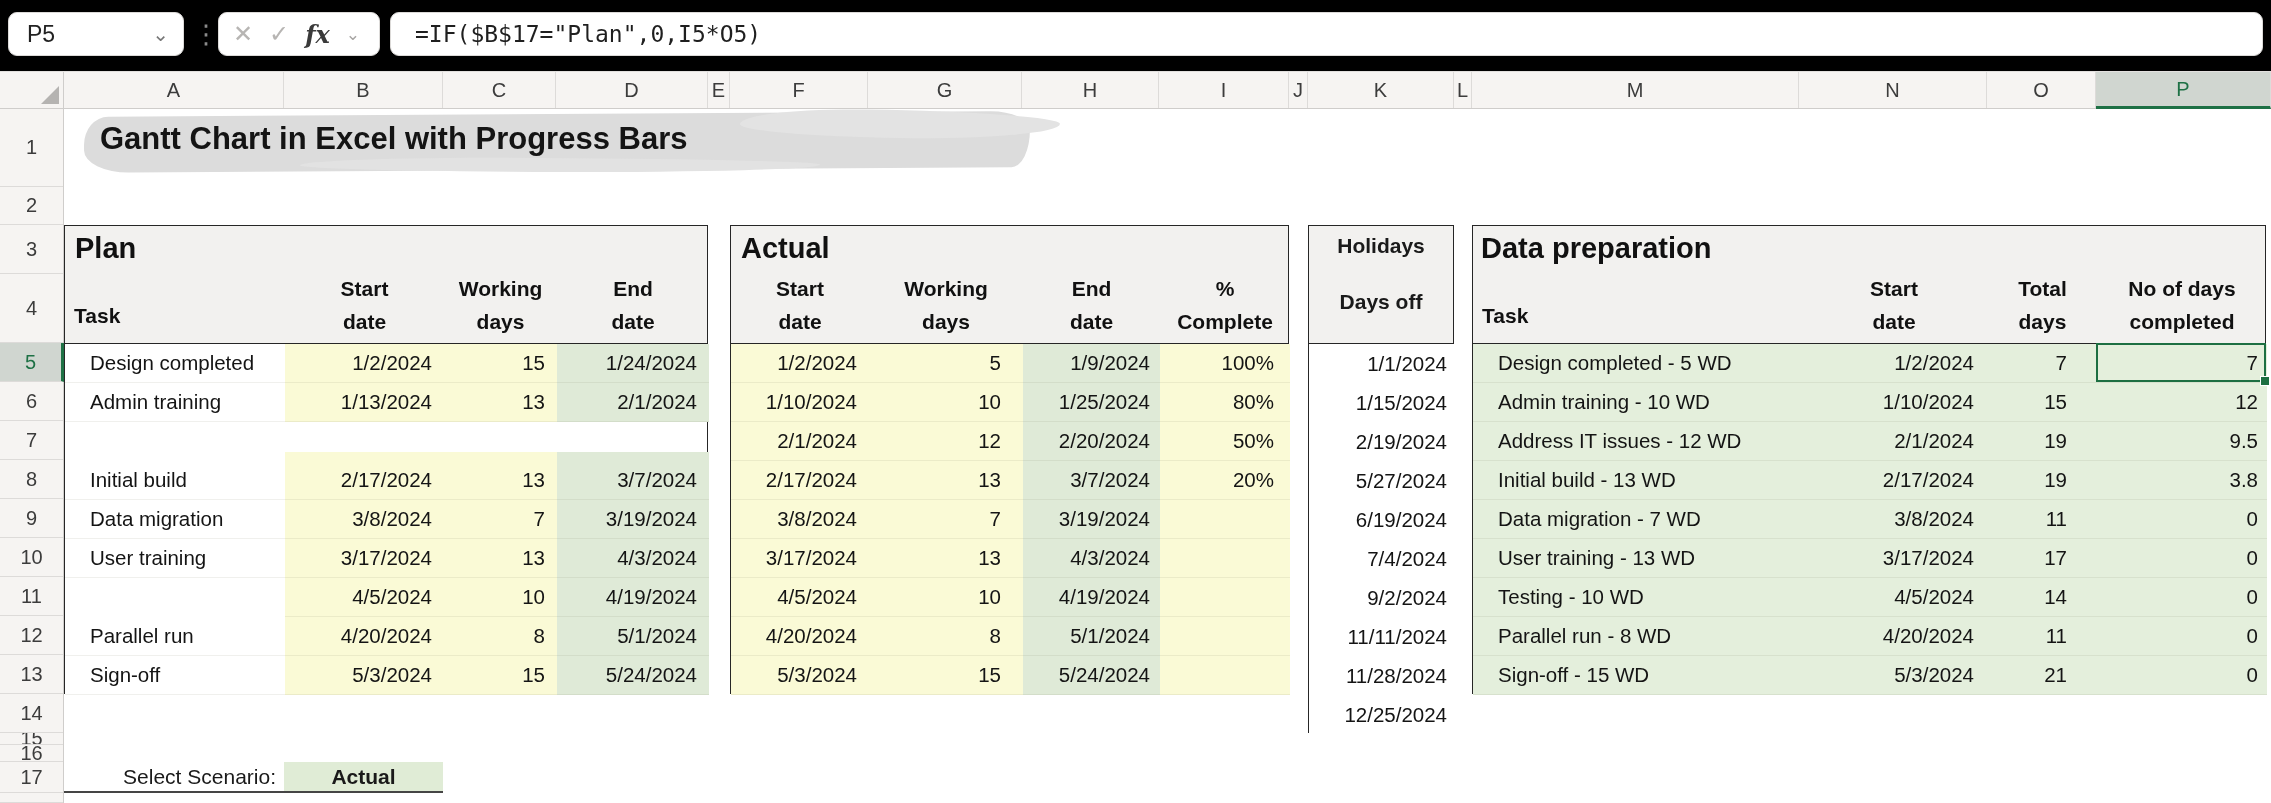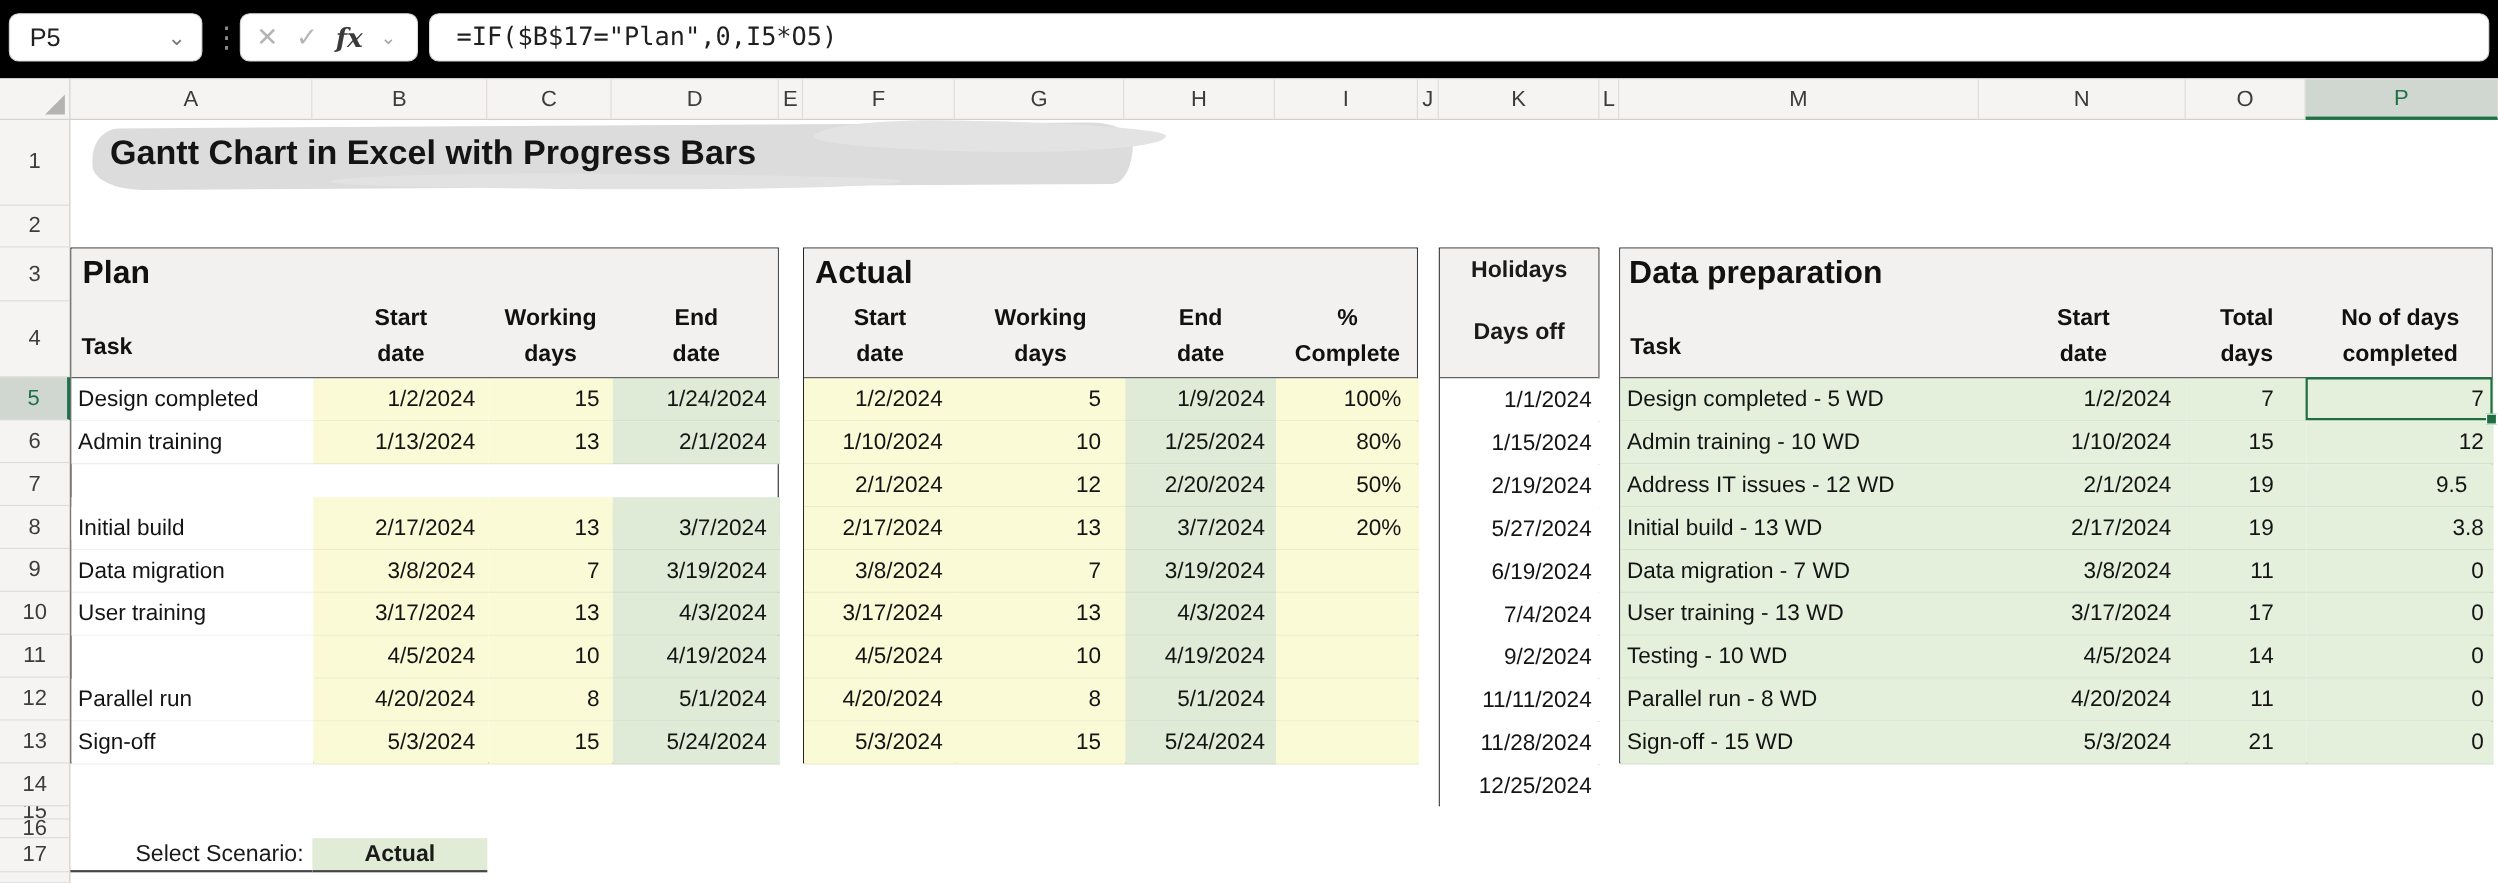--- a/index.html
+++ b/index.html
@@ -39,21 +39,21 @@
   
   .xtable { position:absolute; border:1.5px solid #262626; background:#fff; }
   .thead { position:absolute; left:0; top:0; width:100%; height:118px; background:#f2f1ef; border-bottom:1.5px solid #262626; }
   .ttitle { position:absolute; left:10px; top:6px; font-size:29px; font-weight:bold; color:#111; }
   .hcell { position:absolute; font-weight:bold; font-size:21px; color:#111; white-space:pre-line; text-align:center; line-height:33px; display:flex; align-items:center; justify-content:center; }
   .hcell.task { align-items:flex-end; justify-content:flex-start; text-align:left; padding-left:9px; padding-bottom:10px; }
   .tbody { position:absolute; left:0; top:118px; width:100%; }
   .drow { position:absolute; left:0; width:100%; height:39px; }
   .dcell { position:absolute; top:0; height:39px; display:flex; align-items:center; font-size:20.5px; color:#141414; border-bottom:1px solid rgba(110,110,80,0.10); }
   .dcell.nosep { border-bottom:none; }
-  .al { justify-content:flex-start; padding-left:6px; }
+  .al { justify-content:flex-start; padding-left:25px; }
   .ar { justify-content:flex-end; padding-right:12px; }
   .bg-w { background:#ffffff; }
   .bg-y { background:#fafad6; }
   .bg-g { background:#dfead7; }
   .bg-gp { background:#e4efdc; }
 
   
   .hol-l1 { position:absolute; left:0; top:8px; width:100%; display:flex; justify-content:center; font-weight:bold; font-size:21px; }
   .hol-l2 { position:absolute; left:0; top:64px; width:100%; display:flex; justify-content:center; font-weight:bold; font-size:21px; }
 
@@ -328,21 +328,21 @@
       <div class="drow" style="top: 39px;">
         <div class="dcell bg-gp al" style="left: 0px; width: 327px;">Admin training - 10 WD</div>
         <div class="dcell bg-gp ar" style="left: 327px; width: 188px; padding-right: 14px;">1/10/2024</div>
         <div class="dcell bg-gp ar" style="left: 515px; width: 109px; padding-right: 30px;">15</div>
         <div class="dcell bg-gp ar" style="left: 624px; width: 170px; padding-right: 9px;">12</div>
       </div>
       <div class="drow" style="top: 78px;">
         <div class="dcell bg-gp al" style="left: 0px; width: 327px;">Address IT issues - 12 WD</div>
         <div class="dcell bg-gp ar" style="left: 327px; width: 188px; padding-right: 14px;">2/1/2024</div>
         <div class="dcell bg-gp ar" style="left: 515px; width: 109px; padding-right: 30px;">19</div>
-        <div class="dcell bg-gp ar" style="left: 624px; width: 170px; padding-right: 24px;">9.5</div>
+        <div class="dcell bg-gp ar" style="left: 624px; width: 170px; padding-right: 9px;">9.5</div>
       </div>
       <div class="drow" style="top: 117px;">
         <div class="dcell bg-gp al" style="left: 0px; width: 327px;">Initial build - 13 WD</div>
         <div class="dcell bg-gp ar" style="left: 327px; width: 188px; padding-right: 14px;">2/17/2024</div>
         <div class="dcell bg-gp ar" style="left: 515px; width: 109px; padding-right: 30px;">19</div>
         <div class="dcell bg-gp ar" style="left: 624px; width: 170px; padding-right: 9px;">3.8</div>
       </div>
       <div class="drow" style="top: 156px;">
         <div class="dcell bg-gp al" style="left: 0px; width: 327px;">Data migration - 7 WD</div>
         <div class="dcell bg-gp ar" style="left: 327px; width: 188px; padding-right: 14px;">3/8/2024</div>

